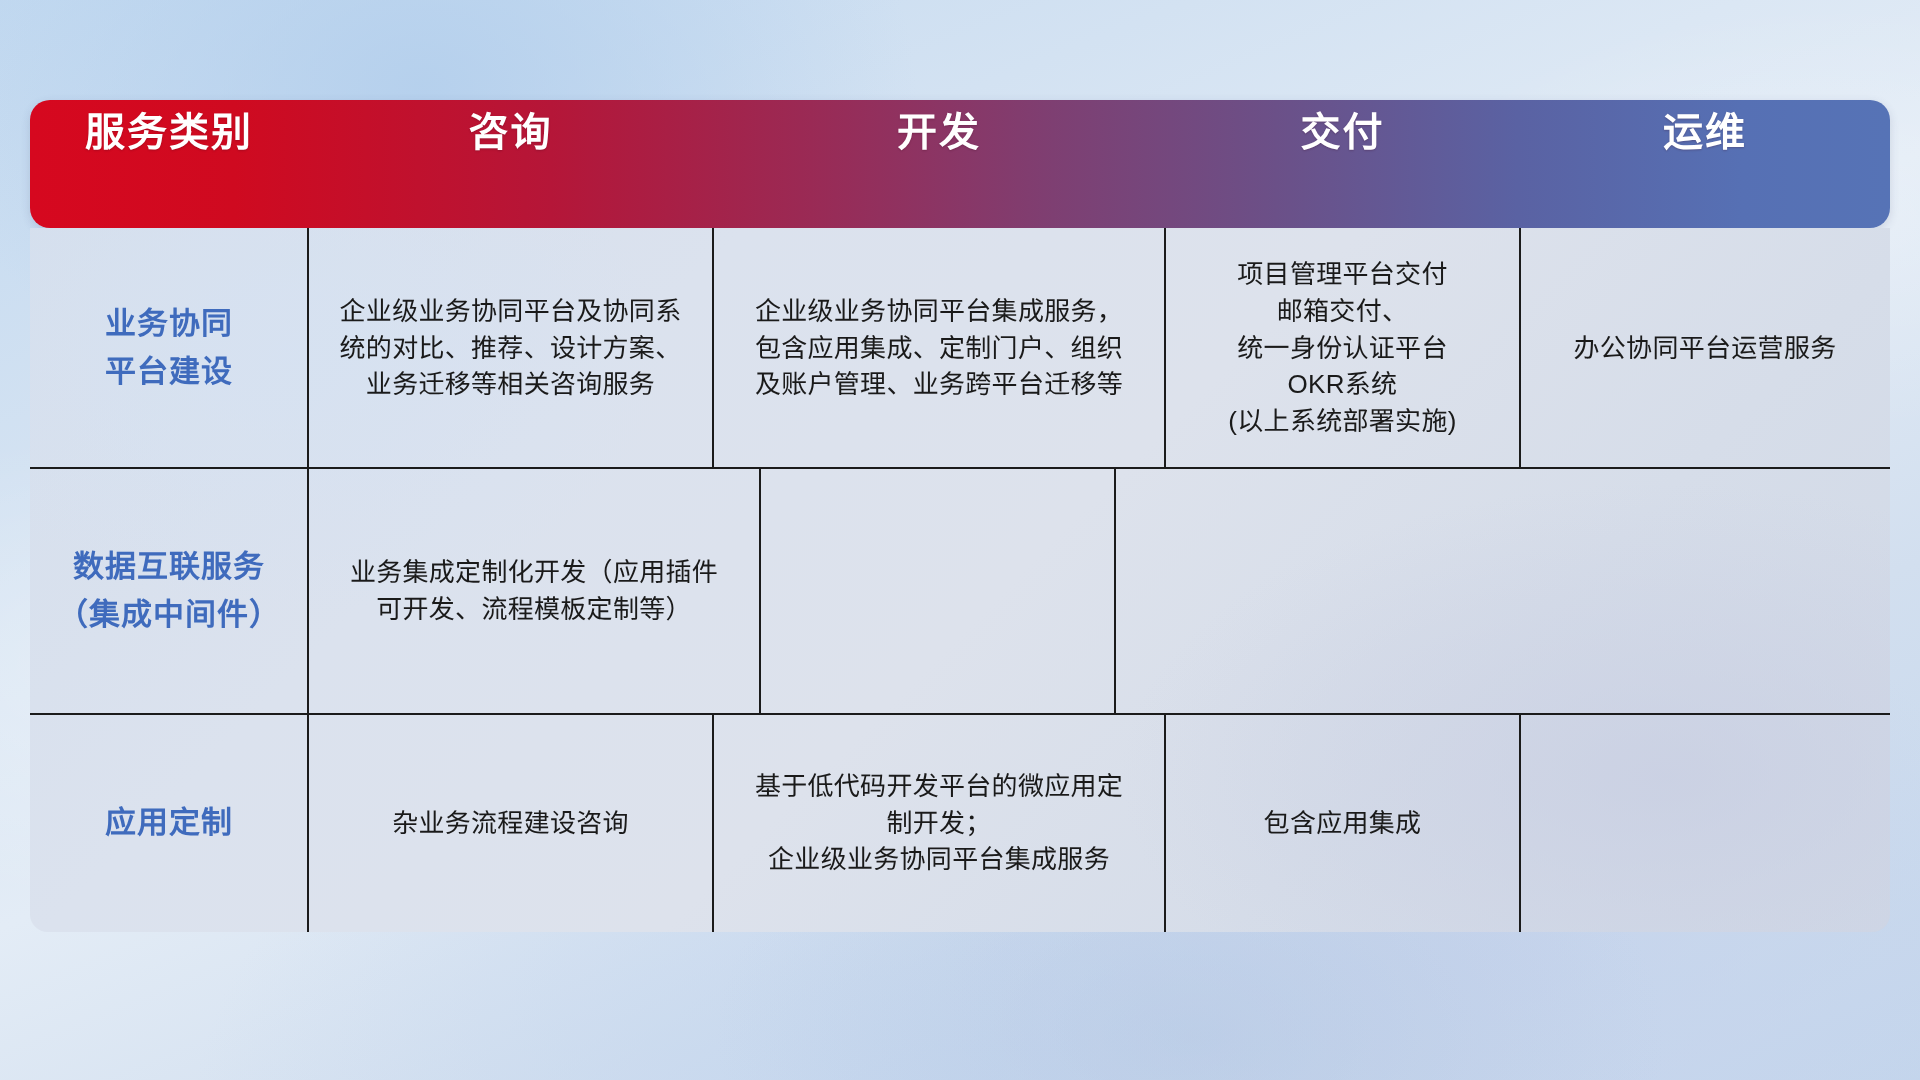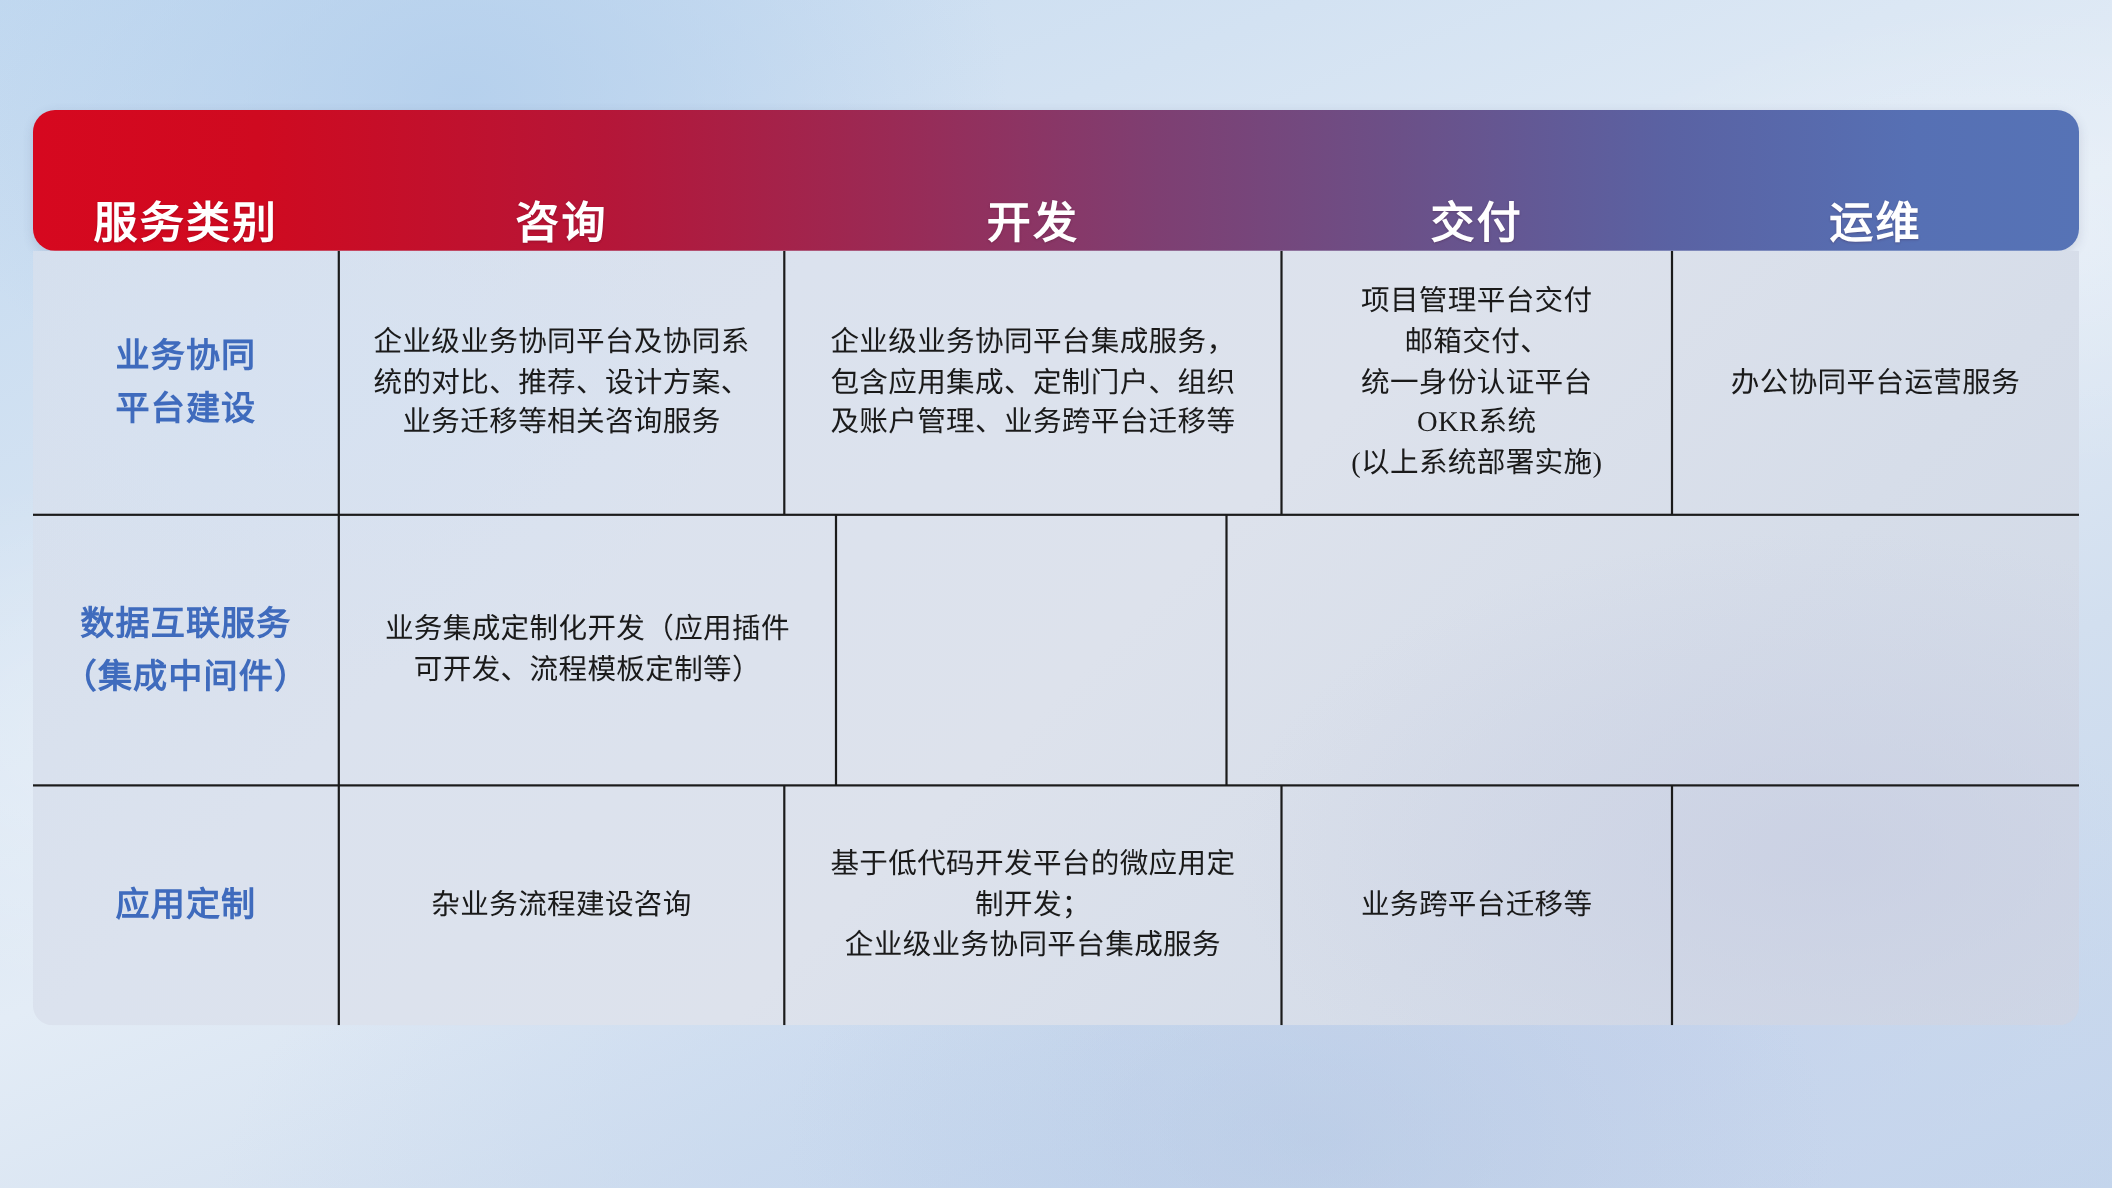--- a/index.html
+++ b/index.html
@@ -57,21 +57,21 @@
         #9a2a55 42%,
         #7e3f72 55%,
         #6b5088 67%,
         #5a62a3 80%,
         #5670b4 92%,
         #5673b6 100%);
     box-shadow: 0 3px 10px rgba(60,70,110,0.16);
   }
   .hdr-cell {
     display: flex;
-    align-items: flex-end;
+    align-items: flex-start;
     justify-content: center;
     color: #ffffff;
     font-size: 40px;
     font-weight: bold;
     letter-spacing: 2px;
     text-shadow: 0 1px 2px rgba(60,10,30,0.25);
     user-select: none;
   }
 
   
@@ -123,21 +123,21 @@
     line-height: 1.55;
     letter-spacing: 1px;
   }
   .desc-cell {
     color: #1a1a1a;
     font-size: 26px;
     line-height: 1.42;
     font-weight: normal;
     letter-spacing: 0.3px;
   }
-  .cell-text { white-space: pre-line; font-family: Liberation Serif, serif; }
+  .cell-text { white-space: pre-line; }
 
   
   .col-0 { width: 278px; }
   .col-1 { width: 405px; }
   .col-2 { width: 452px; }
   .col-3 { width: 355px; }
   .col-4 { width: 370px; }
 
   .row-0 { height: 240px; }
   .row-1 { height: 246px; }
@@ -221,21 +221,21 @@
       </div>
       <div class="body-cell desc-cell col-1">
         <span class="cell-text">杂业务流程建设咨询</span>
       </div>
       <div class="body-cell desc-cell col-2">
         <span class="cell-text">基于低代码开发平台的微应用定
 制开发；
 企业级业务协同平台集成服务</span>
       </div>
       <div class="body-cell desc-cell col-3">
-        <span class="cell-text">业务跨平台迁移等</span>
+        <span class="cell-text">包含应用集成</span>
       </div>
       <div class="body-cell desc-cell col-4">
         <span class="cell-text"></span>
       </div>
     </div>
 
   </div>
 </div>
 
 </body></html>

